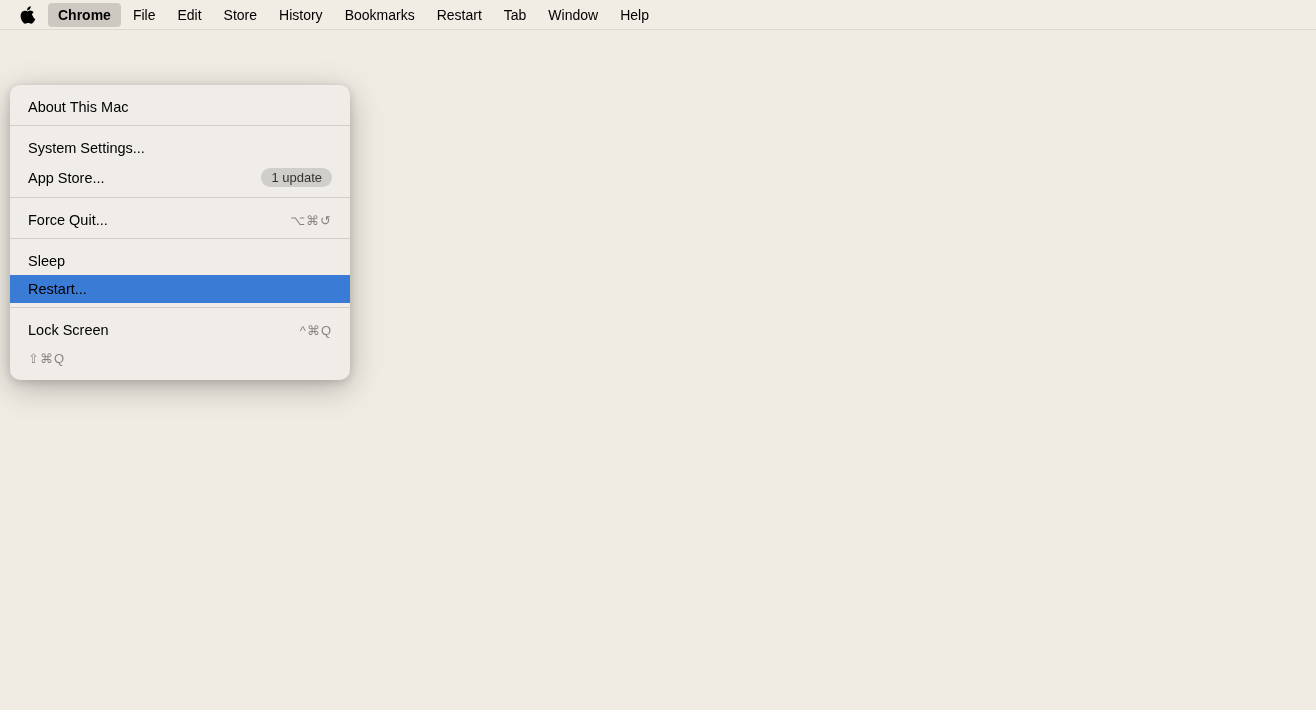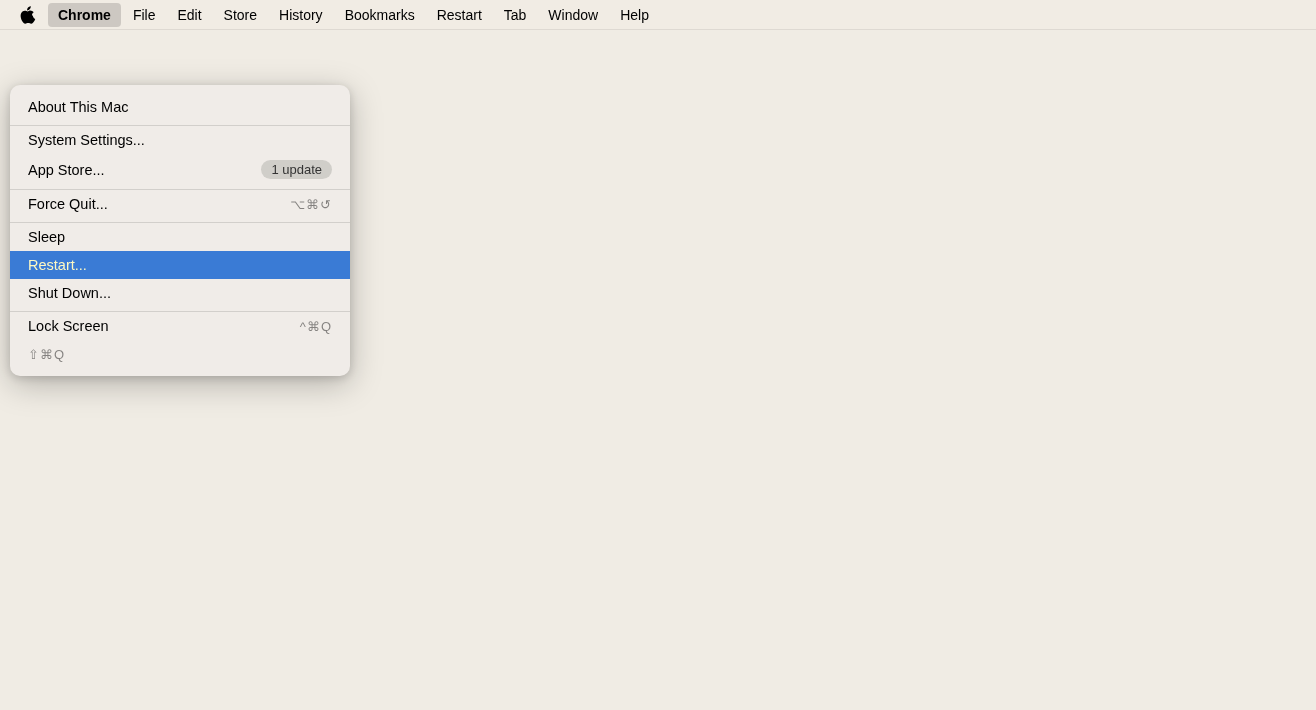--- a/index.html
+++ b/index.html
@@ -73,38 +73,38 @@
       margin-top: 47px;
     }
 
     .menu-section {
       padding: 2px 0;
     }
 
     .menu-section + .menu-section {
       border-top: 1px solid rgba(0,0,0,0.12);
       margin-top: 2px;
-      padding-top: 0;
+      padding-top: 8px;
     }
 
     .dropdown-item {
       display: flex;
       align-items: center;
       justify-content: space-between;
       padding: 6px 18px;
       font-size: 14.5px;
       color: #000;
       cursor: pointer;
       border-radius: 0;
       min-height: 28px;
     }
 
     .dropdown-item.highlighted {
       background-color: #3a7bd5;
-      color: #fef9c3;
+      color: #000000;
     }
 
     .dropdown-item .item-label {
       flex: 1;
     }
 
     .dropdown-item .item-right {
       display: flex;
       gap: 6px;
       color: rgba(0,0,0,0.45);
@@ -181,23 +181,20 @@
     </div>
   </div>
 
   <div class="menu-section">
     <div class="dropdown-item">
       <span class="item-label">Sleep</span>
     </div>
     <div class="dropdown-item highlighted">
       <span class="item-label">Restart...</span>
     </div>
-    <div class="dropdown-item">
-      <span class="item-label">Shut Down...</span>
-    </div>
   </div>
 
   <div class="menu-section">
     <div class="dropdown-item">
       <span class="item-label">Lock Screen</span>
       <span class="item-right shortcut">^⌘Q</span>
     </div>
     <div class="dropdown-item">
       <span class="item-right shortcut">⇧⌘Q</span>
     </div>

